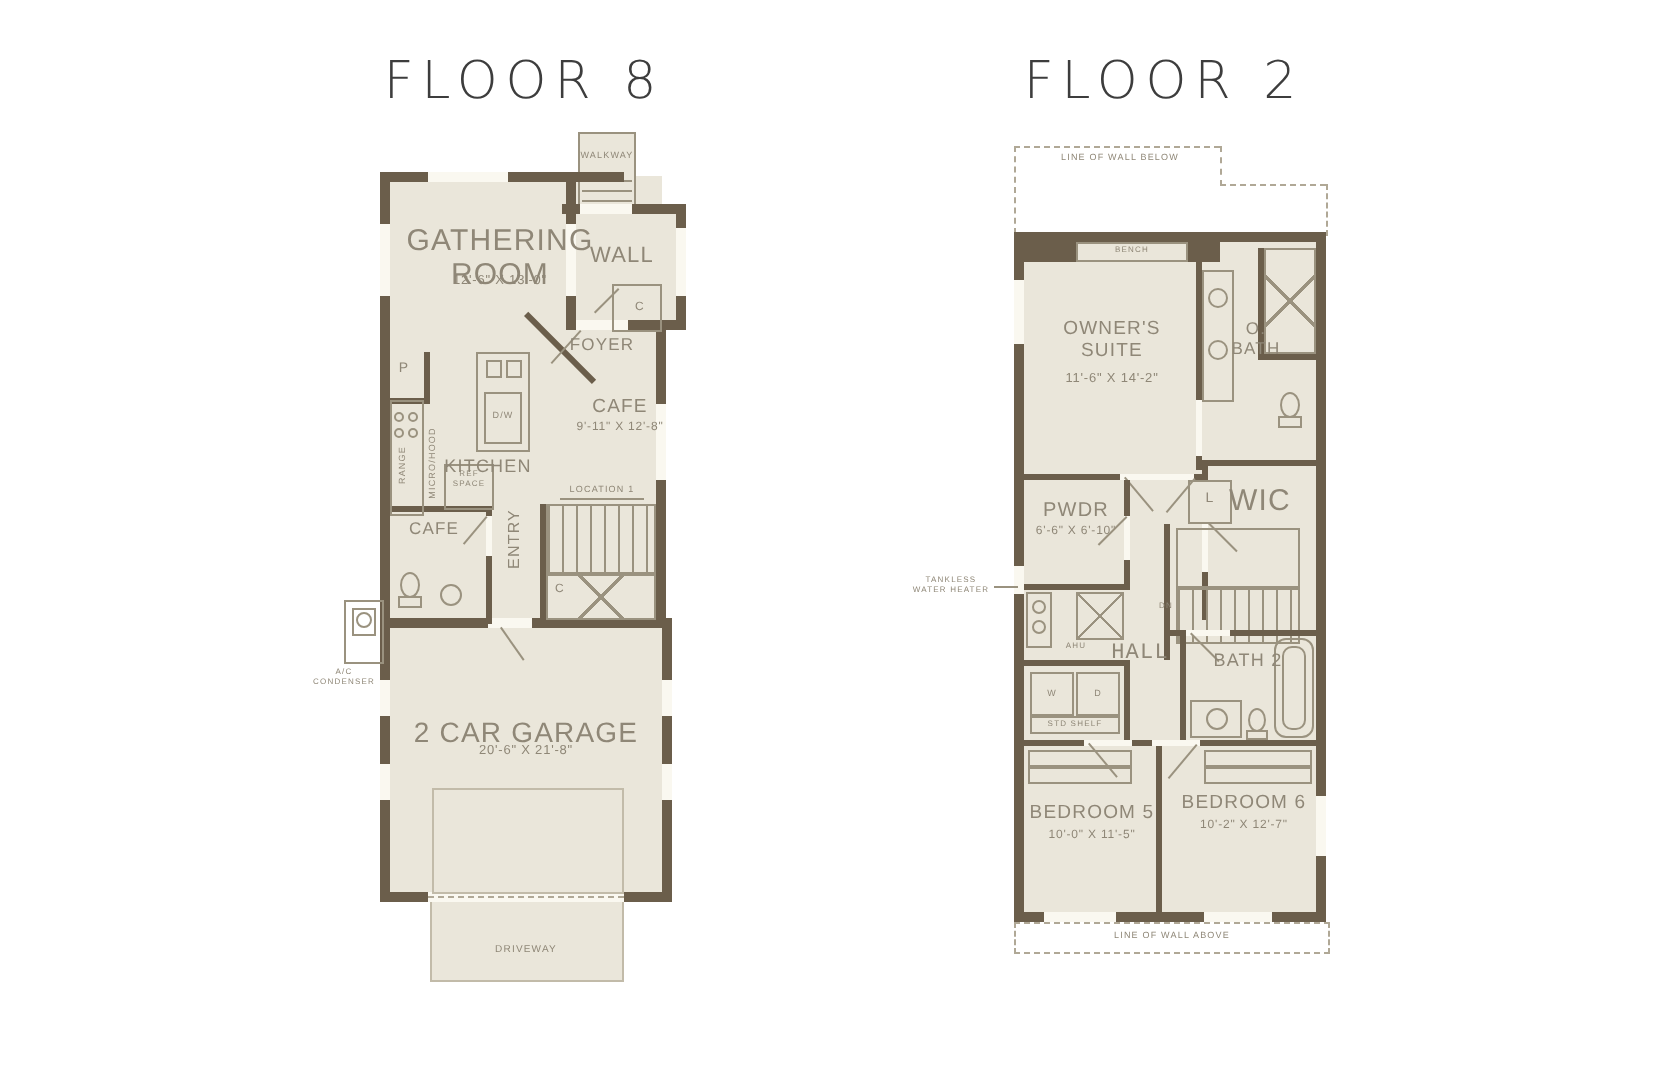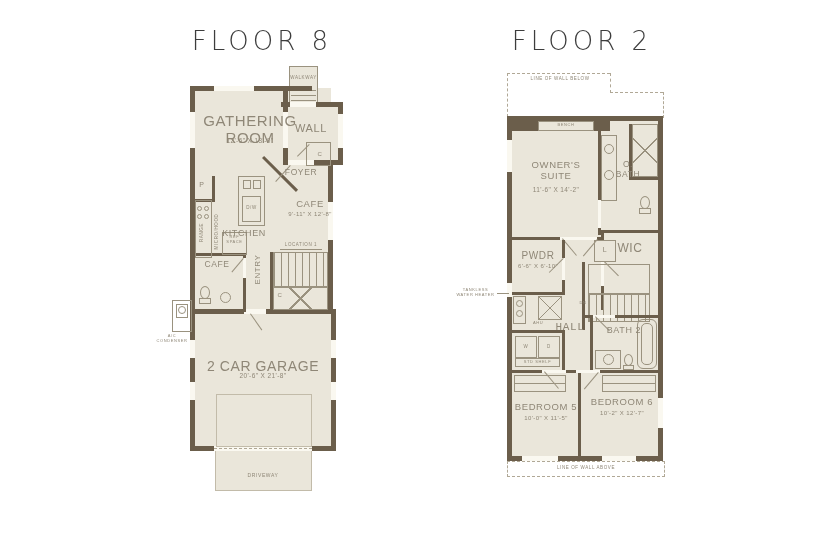--- a/index.html
+++ b/index.html
@@ -235,21 +235,21 @@
 <div class="abs shelf" style="left:602px;top:375px;width:54px;height:17px;"></div>
 
 <div class="abs dashBox" style="left:507px;top:461px;width:158px;height:16px;"></div>
 <div class="abs lbl" style="left:530px;top:465px;width:112px;font-size:4.5px;">LINE OF WALL ABOVE</div>
 
 <div class="abs lbl" style="left:516px;top:160px;width:80px;font-size:9.5px;">OWNER'S
 SUITE</div>
 <div class="abs dim" style="left:516px;top:186px;width:80px;font-size:6.5px;">11'-6" X 14'-2"</div>
 <div class="abs lbl" style="left:608px;top:160px;width:40px;font-size:8.5px;">O.
 BATH</div>
-<div class="abs lbl" style="left:612px;top:242px;width:36px;font-size:12px;">WIC</div>
+<div class="abs lbl" style="left:612px;top:242px;width:36px;font-size:15px;">WIC</div>
 <div class="abs lbl" style="left:598px;top:246px;width:14px;font-size:7px;">L</div>
 <div class="abs lbl" style="left:508px;top:250px;width:60px;font-size:10px;">PWDR</div>
 <div class="abs dim" style="left:508px;top:263px;width:60px;font-size:6px;">6'-6" X 6'-10"</div>
 <div class="abs lbl" style="left:550px;top:321px;width:40px;font-size:11px;font-family:Liberation Mono, monospace;">HALL</div>
 <div class="abs lbl" style="left:596px;top:325px;width:56px;font-size:9px;">BATH 2</div>
 <div class="abs lbl" style="left:508px;top:402px;width:76px;font-size:9.5px;">BEDROOM 5</div>
 <div class="abs dim" style="left:508px;top:415px;width:76px;font-size:6px;">10'-0" X 11'-5"</div>
 <div class="abs lbl" style="left:584px;top:397px;width:76px;font-size:9.5px;">BEDROOM 6</div>
 <div class="abs dim" style="left:584px;top:410px;width:76px;font-size:6px;">10'-2" X 12'-7"</div>
 

